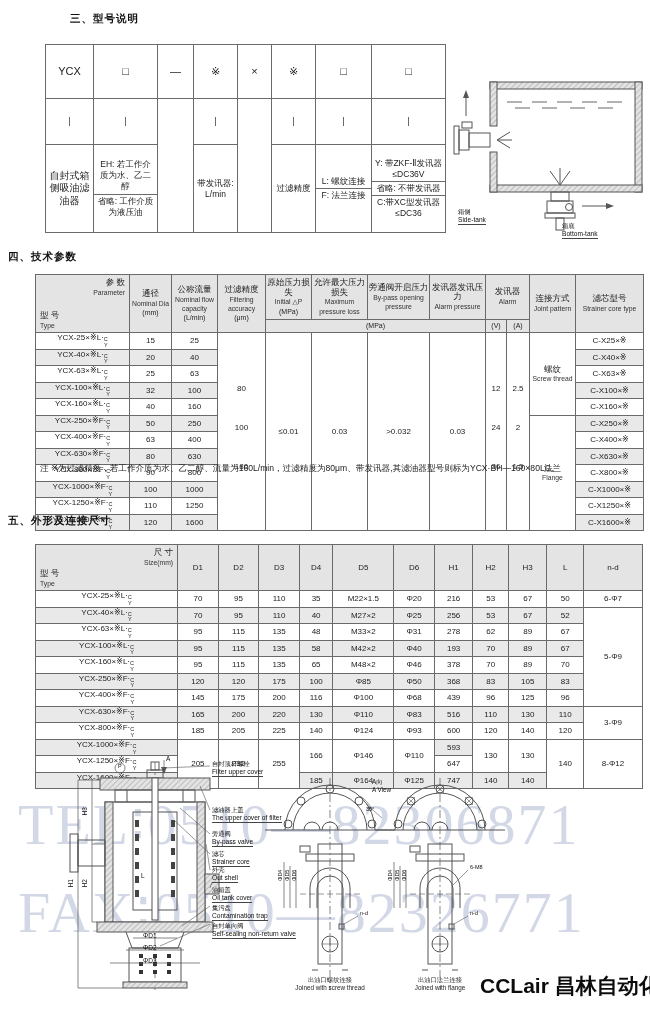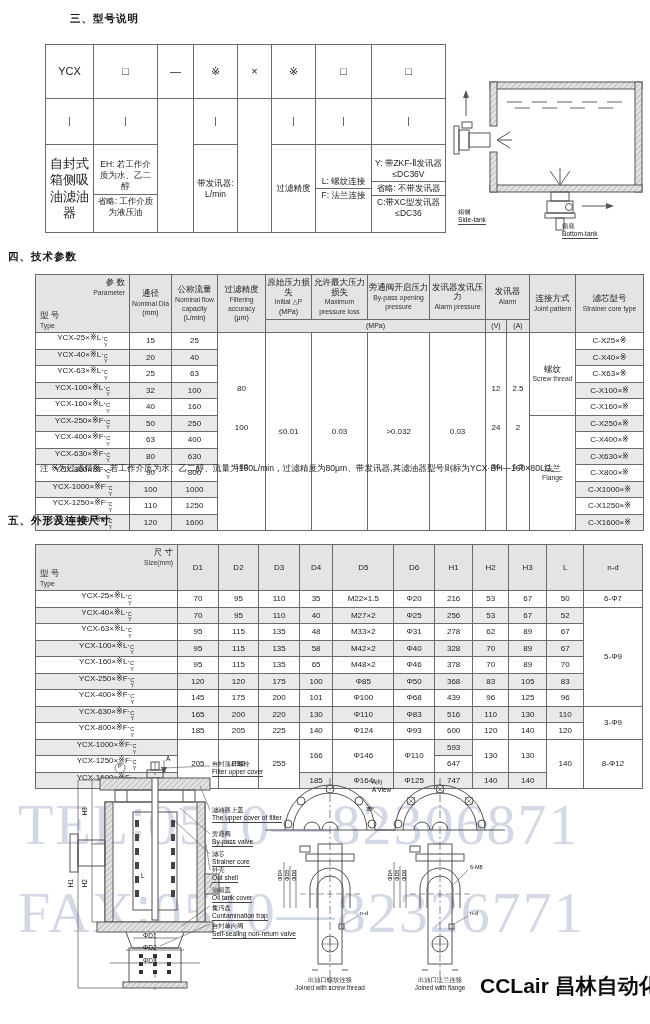--- a/index.html
+++ b/index.html
@@ -75,21 +75,21 @@
     <td class="bar">|</td>
     <td class="bar">|</td>
     <td rowspan="2"></td>
     <td class="bar">|</td>
     <td rowspan="2"></td>
     <td class="bar">|</td>
     <td class="bar">|</td>
     <td class="bar">|</td>
   </tr>
   <tr style="height:88px">
-    <td style="font-size:13px">自封式箱侧吸油滤油器</td>
+    <td style="font-size:10px">自封式箱侧吸油滤油器</td>
     <td>
       <div class="split">
         <div style="flex:1.2">EH: 若工作介质为水、乙二醇</div>
         <div style="flex:1">省略: 工作介质为液压油</div>
       </div>
     </td>
     <td style="font-size:8.5px">带发讯器: L/min</td>
     <td style="font-size:8.5px">过滤精度</td>
     <td>
       <div class="split">
@@ -450,21 +450,21 @@
         <td><span class="mdl"><span>YCX-100×※L·</span><span class="stack">
               <i>C</i>
               <i>Y</i>
             </span></span></td>
         <td>95</td>
         <td>115</td>
         <td>135</td>
         <td>58</td>
         <td>M42×2</td>
         <td>Φ40</td>
-        <td>328</td>
+        <td>193</td>
         <td>70</td>
         <td>89</td>
         <td>67</td>
       </tr>
       <tr style="height: 12px;">
         <td><span class="mdl"><span>YCX-160×※L·</span><span class="stack">
               <i>C</i>
               <i>Y</i>
             </span></span></td>
         <td>95</td>
@@ -495,21 +495,21 @@
         <td>83</td>
       </tr>
       <tr style="height: 12px;">
         <td><span class="mdl"><span>YCX-400×※F·</span><span class="stack">
               <i>C</i>
               <i>Y</i>
             </span></span></td>
         <td>145</td>
         <td>175</td>
         <td>200</td>
-        <td>101</td>
+        <td>116</td>
         <td>Φ100</td>
         <td>Φ68</td>
         <td>439</td>
         <td>96</td>
         <td>125</td>
         <td>96</td>
       </tr>
       <tr class="alt" style="height: 12px;">
         <td><span class="mdl"><span>YCX-630×※F·</span><span class="stack">
               <i>C</i>

